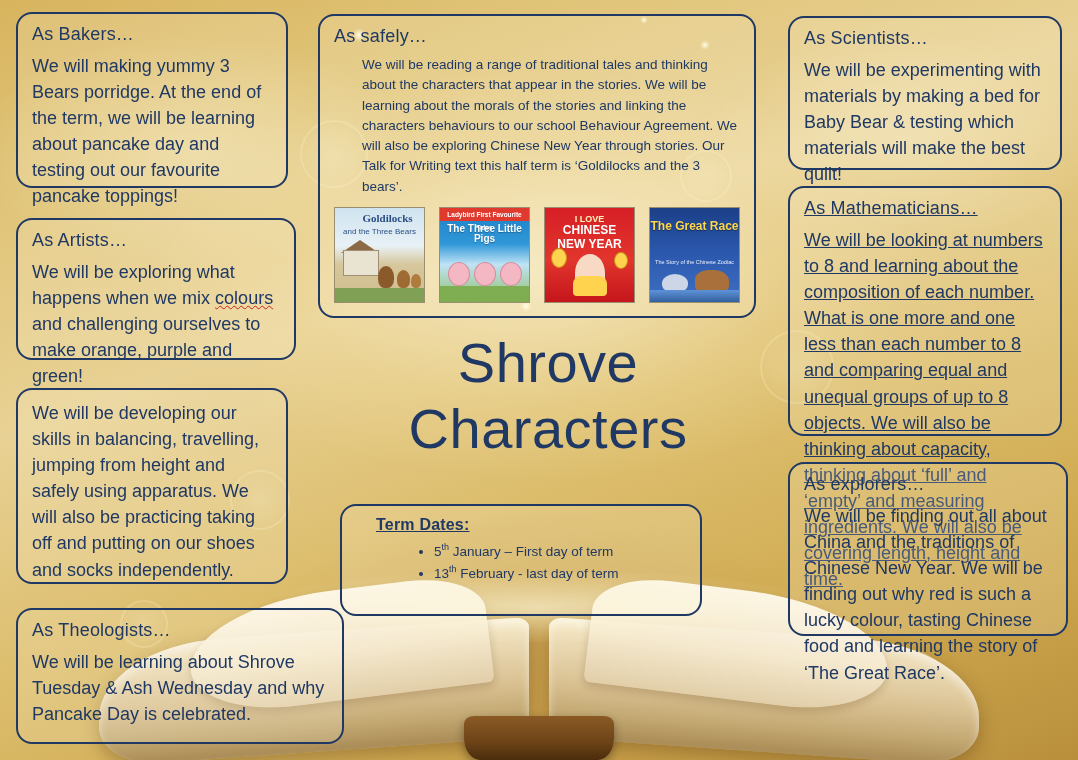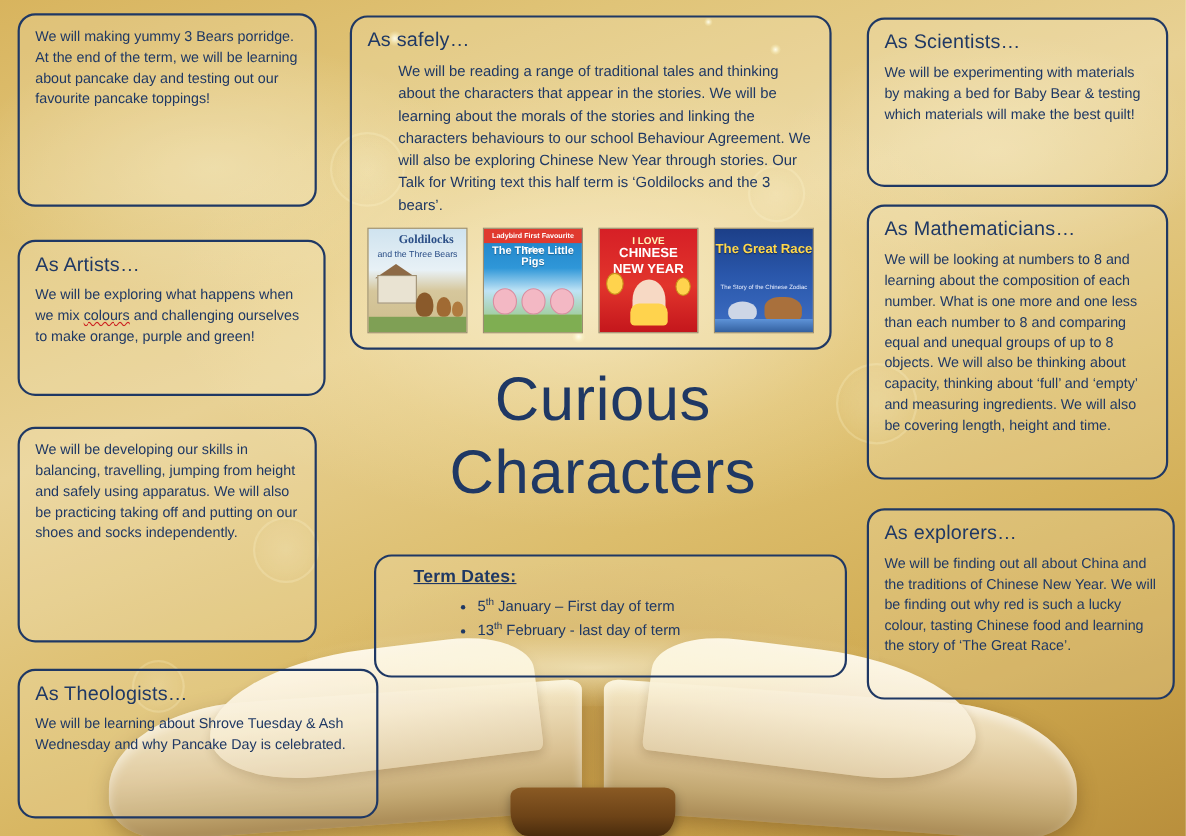--- a/index.html
+++ b/index.html
@@ -140,36 +140,36 @@
   }
   .box h2 {
     margin: 0 0 8px 0;
     font-size: 18px;
     font-weight: normal;
     color: #1f3864;
     letter-spacing: 0.2px;
   }
   .box p {
     margin: 0;
-    font-size: 13px;
+    font-size: 18px;
     line-height: 1.45;
     color: #1f3864;
   }
 
   
   #box-bakers      { left: 16px;  top: 12px;  width: 272px; height: 176px; }
   #box-artists     { left: 16px;  top: 218px; width: 280px; height: 142px; }
   #box-gymnasts    { left: 16px;  top: 388px; width: 272px; height: 196px; }
   #box-theologists { left: 16px;  top: 608px; width: 328px; height: 136px; }
 
   #box-authors     { left: 318px; top: 14px;  width: 438px; height: 304px; padding-bottom: 8px; }
-  #box-terms       { left: 340px; top: 504px; width: 430px; height: 112px; }
+  #box-terms       { left: 340px; top: 504px; width: 362px; height: 112px; }
 
   #box-scientists  { left: 788px; top: 16px;  width: 274px; height: 154px; }
-  #box-maths       { left: 788px; top: 186px; width: 274px; height: 250px; }
+  #box-maths       { left: 788px; top: 186px; width: 274px; height: 250px; text-decoration: underline; }
   #box-explorers   { left: 788px; top: 462px; width: 280px; height: 174px; }
 
   .box-authors-text p { font-size: 13.5px; line-height: 1.5; margin-left: 28px; }
 
   
   .covers {
     display: flex;
     gap: 14px;
     margin-top: 10px;
   }
@@ -336,20 +336,21 @@
       <div class="pagestack-right"></div>
       <div class="leaf leaf-l"></div>
       <div class="leaf leaf-r"></div>
       <div class="glowline"></div>
       <div class="ribbon"></div>
       <div class="spine"></div>
     </div>
   </div>
 
   <div class="box" id="box-bakers">
+    <h2>As Bakers…</h2>
     <p>We will making yummy 3 Bears porridge.  At the end of the term, we will be learning about pancake day and testing out our favourite pancake toppings!</p>
   </div>
 
   <div class="box" id="box-artists">
     <h2>As Artists…</h2>
     <p><span>We will be exploring what happens when we mix </span><span class="misspell">colours</span><span> and challenging ourselves to make orange, purple and green!</span></p>
   </div>
 
   <div class="box" id="box-gymnasts">
     <p>We will be developing our skills in balancing, travelling, jumping from height and safely using apparatus.  We will also be practicing taking off and putting on our shoes and socks independently.</p>
@@ -399,21 +400,21 @@
         <div class="ttl">The Great Race</div>
         <div class="sub">The Story of the Chinese Zodiac</div>
         <div class="rat"></div>
           <div class="ox"></div>
           <div class="water"></div>
       </div>
     </div>
   </div>
 
   <div id="main-title">
-    <div>Curious</div>
+    <div>Shrove</div>
     <div>Characters</div>
   </div>
 
   <div class="box" id="box-terms">
     <h2>Term Dates:</h2>
     <ul>
       <li><span>5</span><sup>th</sup><span> January – First day of term</span></li>
       <li><span>13</span><sup>th</sup><span> February - last day of term</span></li>
     </ul>
   </div>

